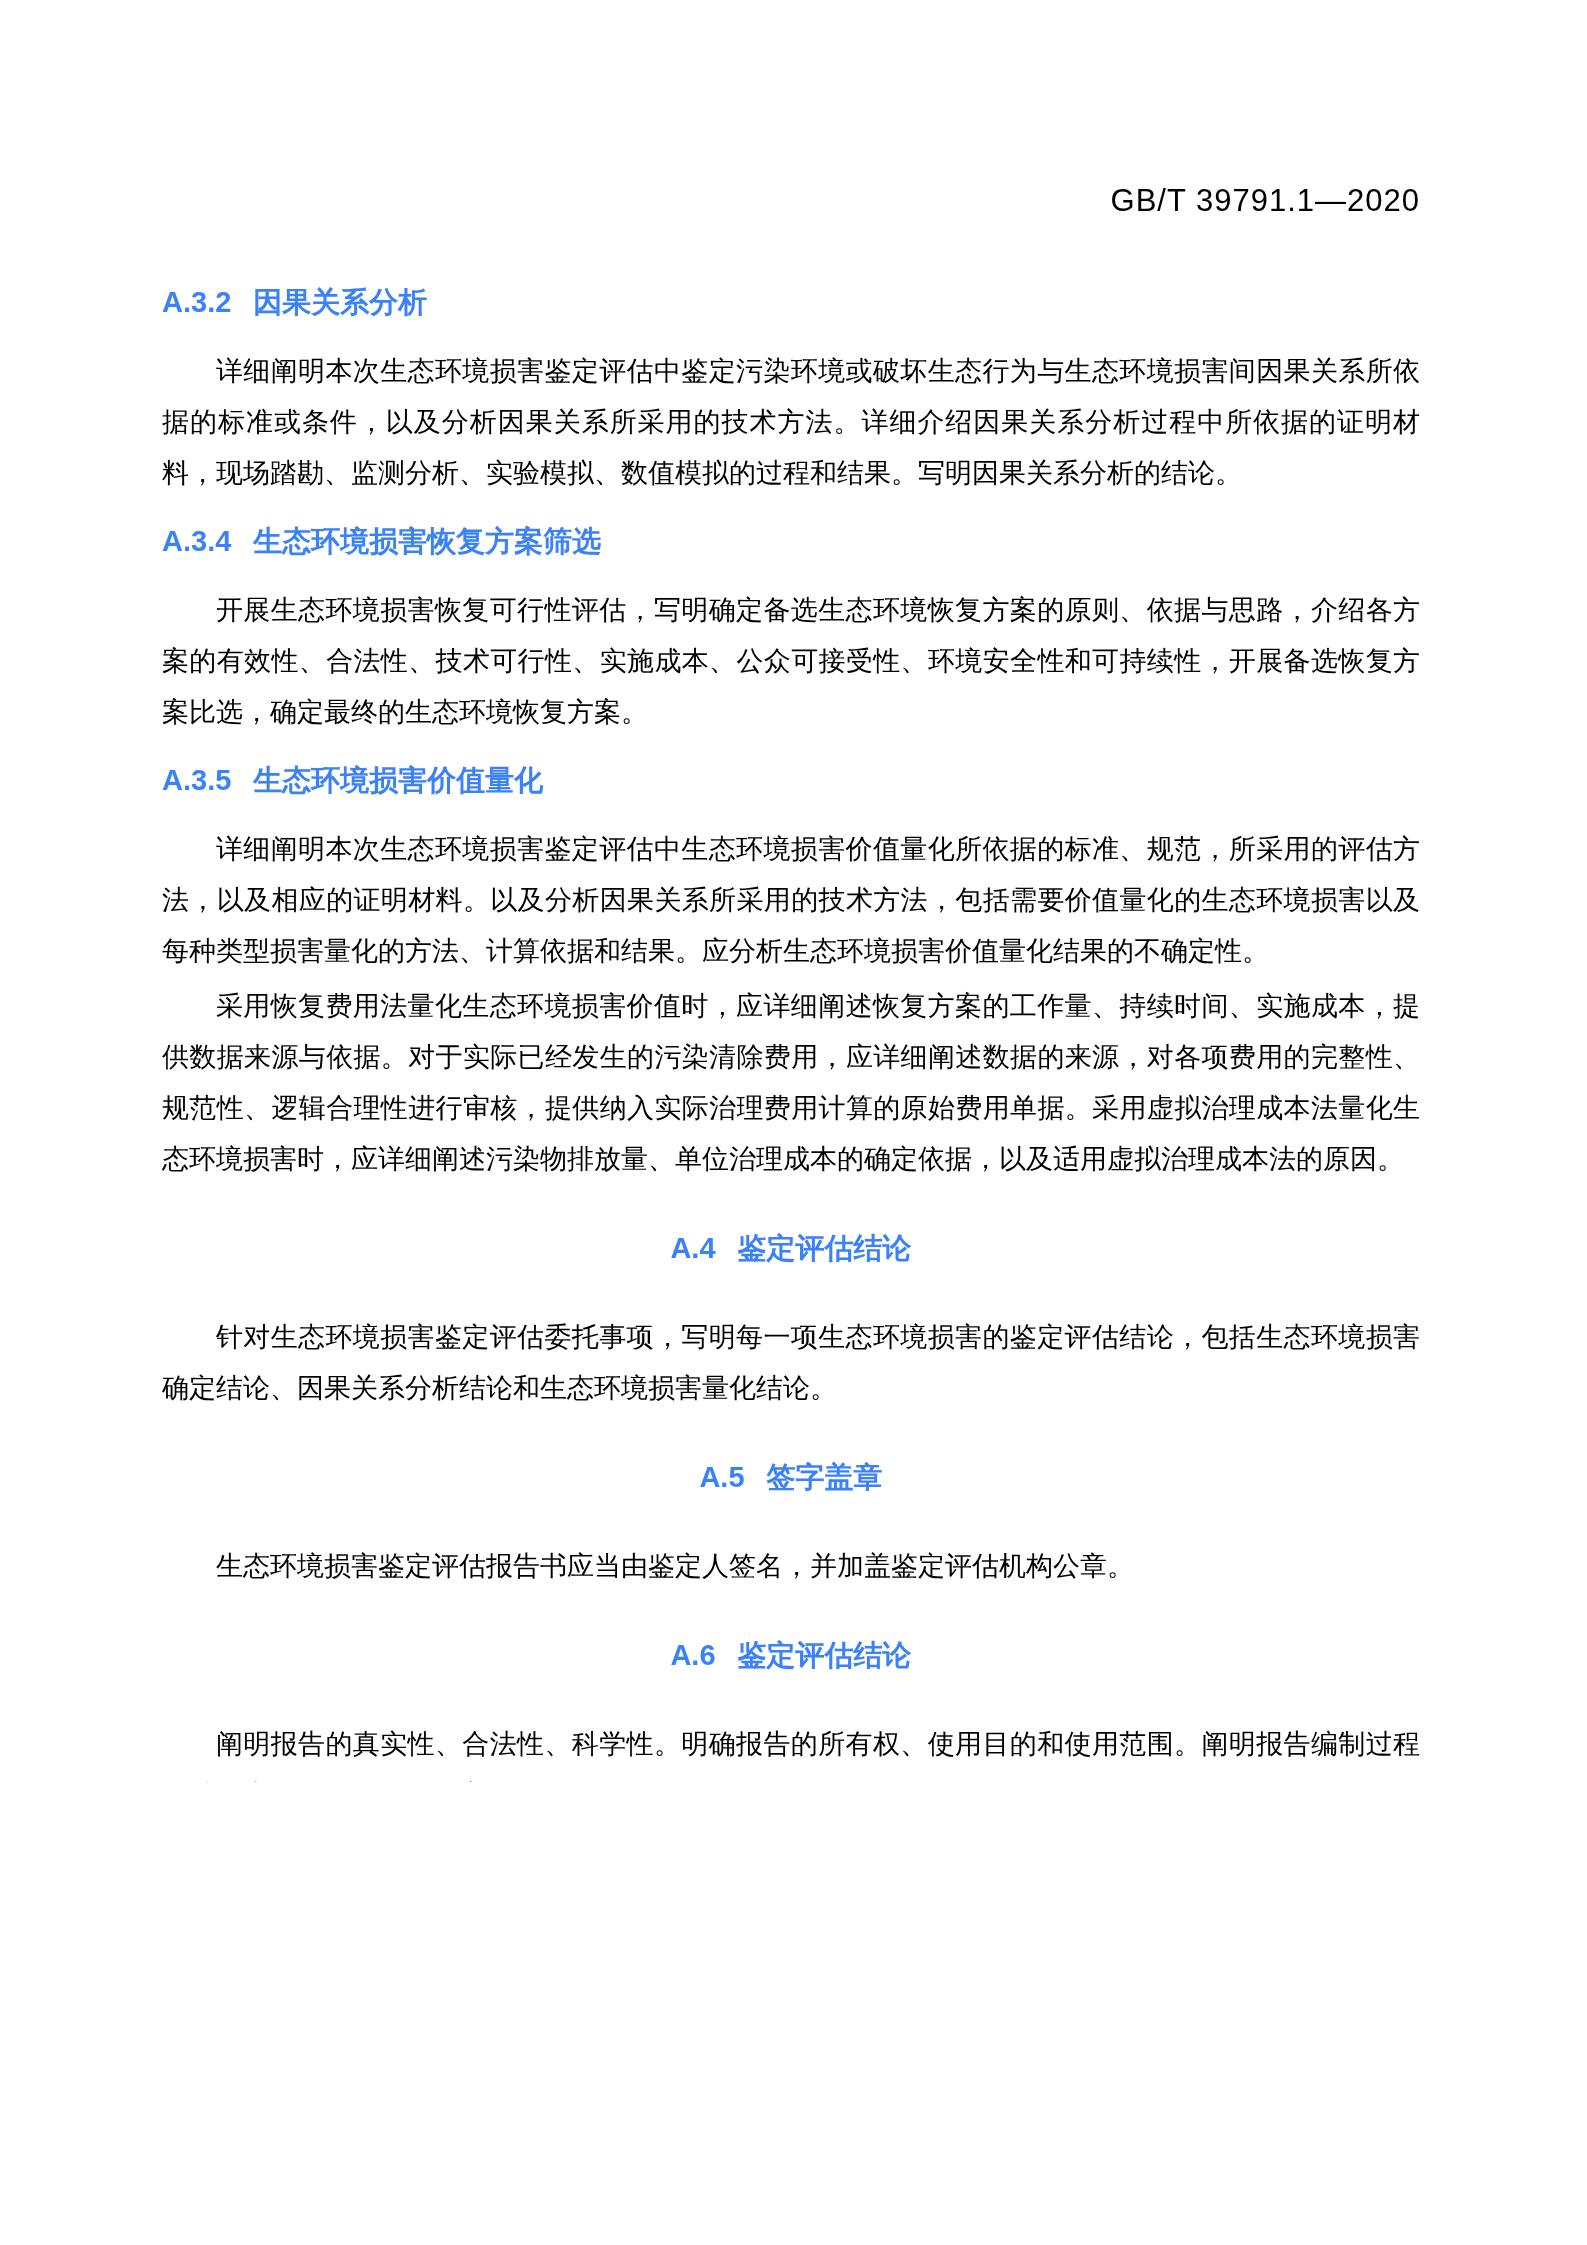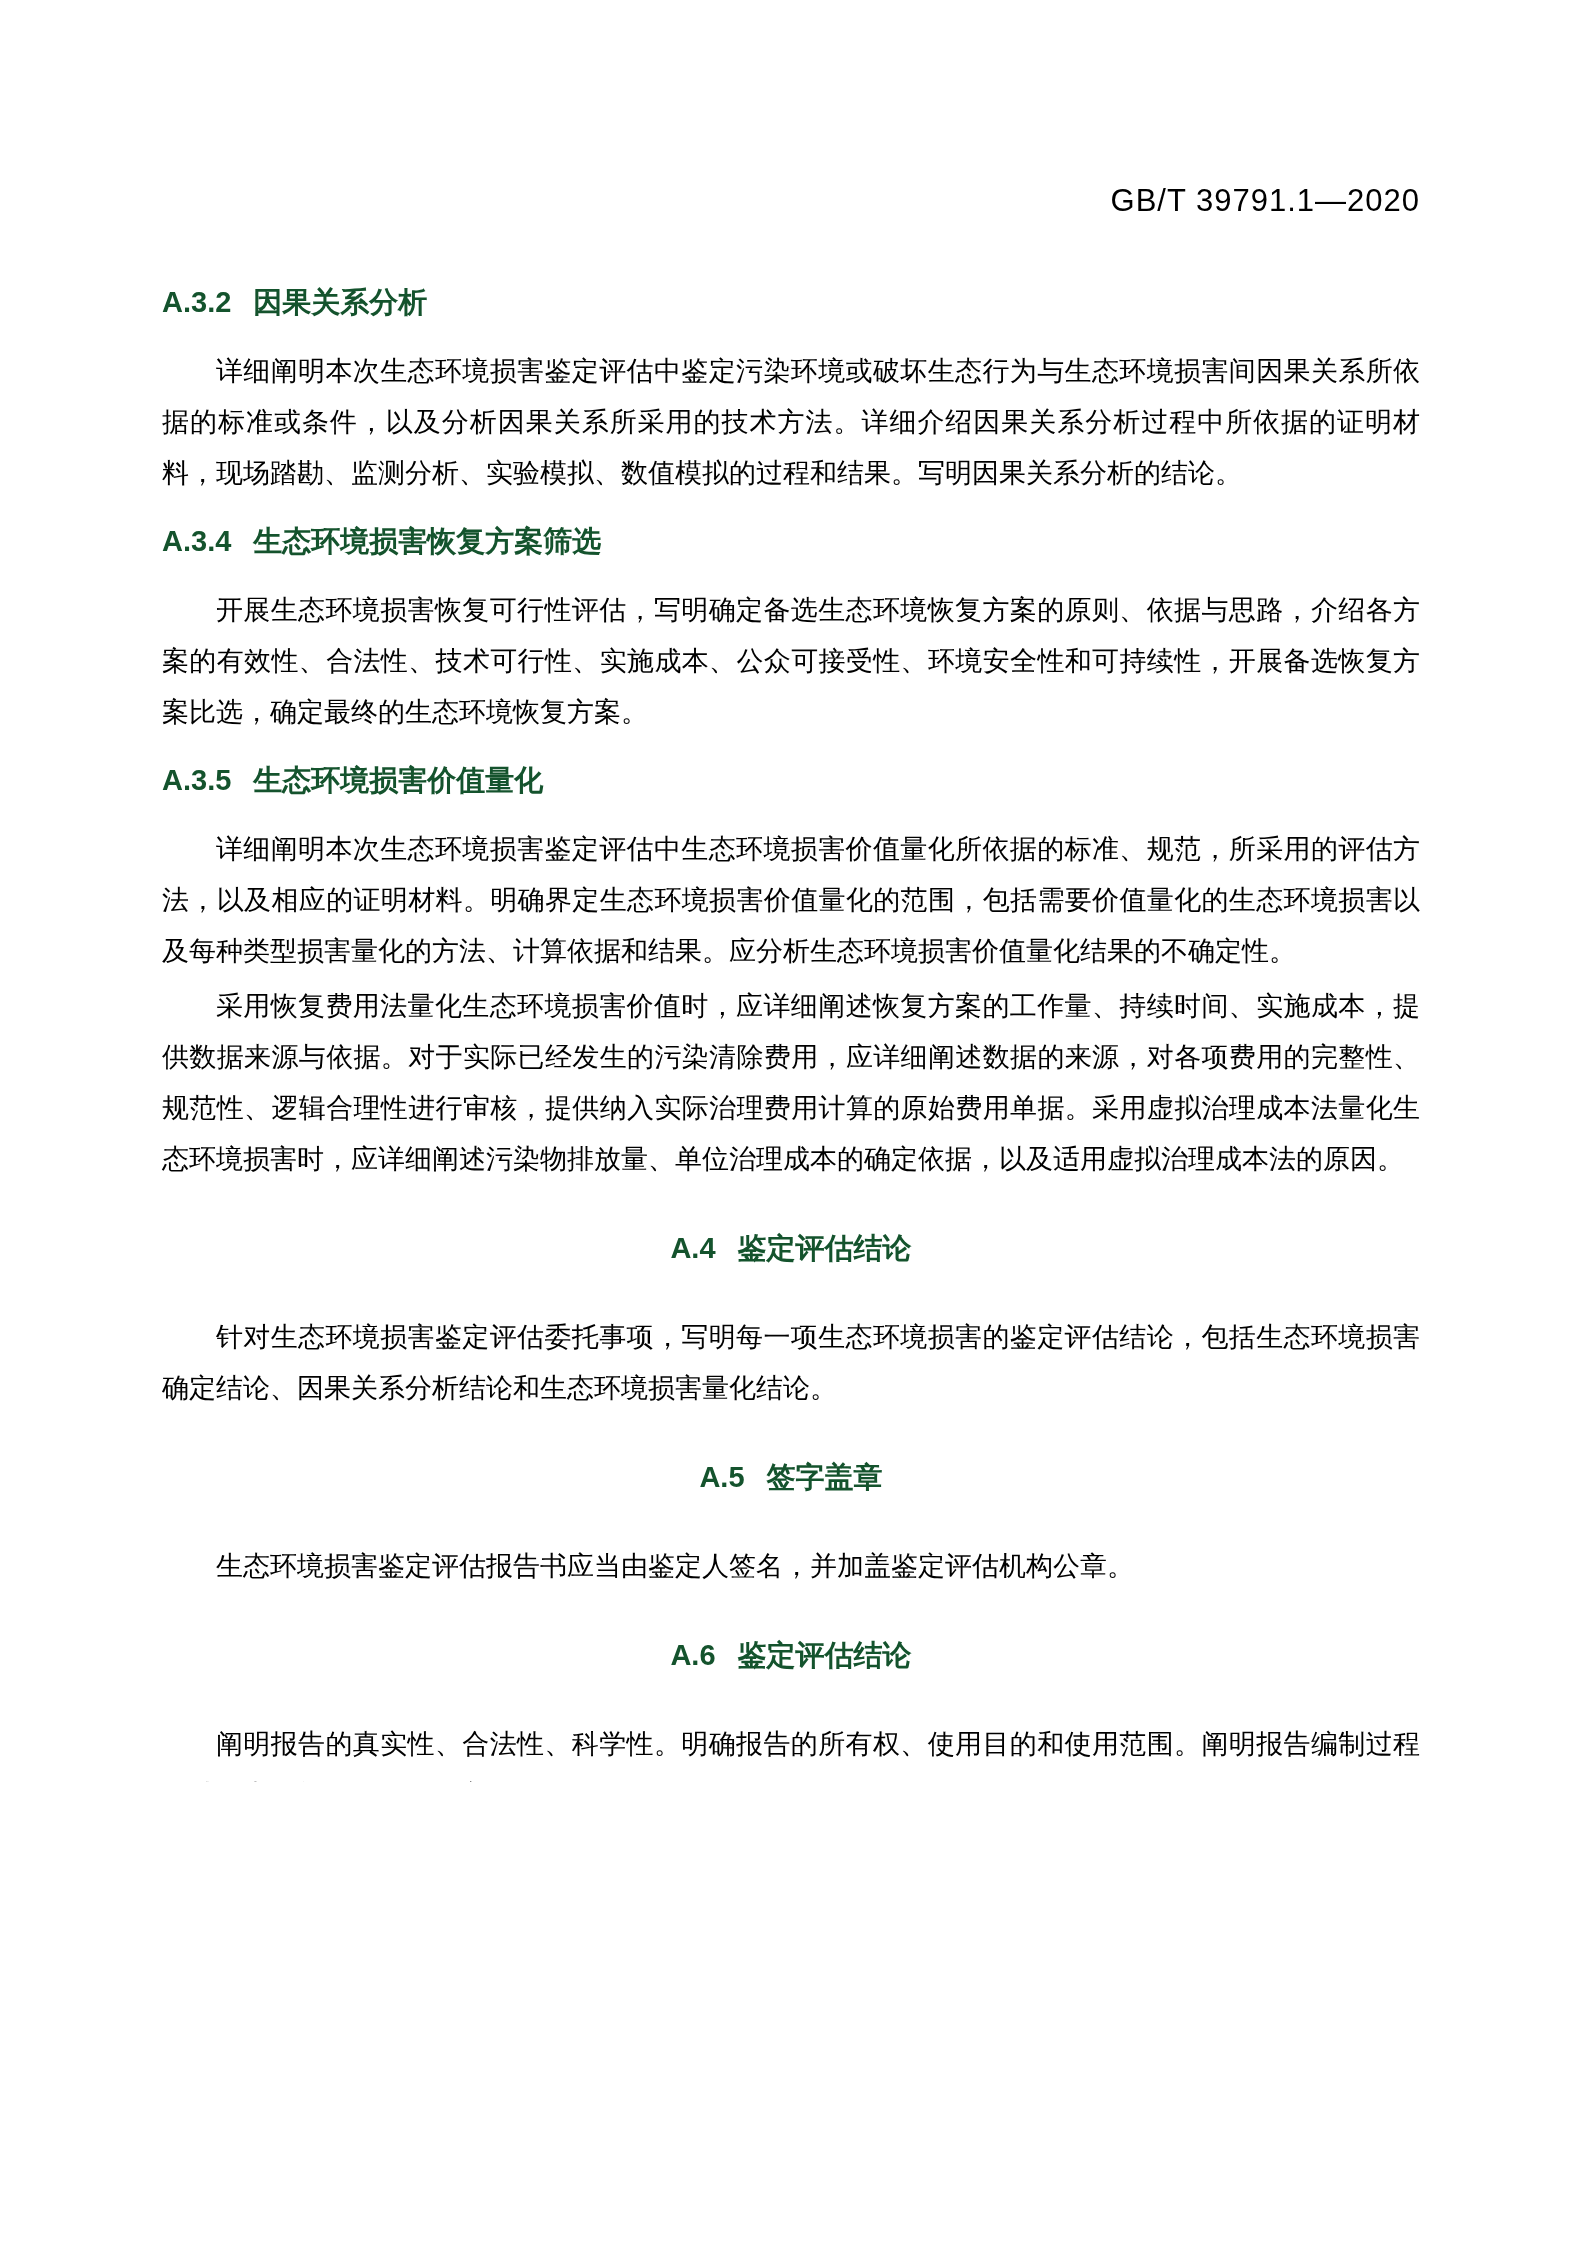--- a/index.html
+++ b/index.html
@@ -31,21 +31,21 @@
   .section { margin: 0; }
   .section.lvl2 { margin-top: 22px; }
   .section.lvl1 { margin-top: 43px; }
   .section:first-child { margin-top: 0; }
   .sec-heading {
     margin: 0;
     font-family: "Liberation Sans", "DejaVu Sans", sans-serif;
     font-weight: bold;
     font-size: 29px;
     line-height: 41px;
-    color: #14532d;
+    color: #3b82f6;
   }
   .section.lvl2 .sec-heading { margin-bottom: 23px; }
   .section.lvl1 .sec-heading { margin-bottom: 43px; text-align: center; }
   .sec-num { display: inline-block; margin-right: 22px; }
   .para {
     margin: 0;
     font-size: 27px;
     line-height: 51px;
     text-align: justify;
     text-indent: 2em;
@@ -83,21 +83,21 @@
     <h2 class="sec-heading">
       <span class="sec-num">A.3.4</span><span class="sec-title">生态环境损害恢复方案筛选</span>
     </h2>
   <p class="para">开展生态环境损害恢复可行性评估，写明确定备选生态环境恢复方案的原则、依据与思路，介绍各方案的有效性、合法性、技术可行性、实施成本、公众可接受性、环境安全性和可持续性，开展备选恢复方案比选，确定最终的生态环境恢复方案。</p>
       </section>
 
   <section class="section lvl2">
     <h2 class="sec-heading">
       <span class="sec-num">A.3.5</span><span class="sec-title">生态环境损害价值量化</span>
     </h2>
-  <p class="para">详细阐明本次生态环境损害鉴定评估中生态环境损害价值量化所依据的标准、规范，所采用的评估方法，以及相应的证明材料。明确界定生态环境损害价值量化的范围，包括需要价值量化的生态环境损害以及每种类型损害量化的方法、计算依据和结果。应分析生态环境损害价值量化结果的不确定性。</p>
+  <p class="para">详细阐明本次生态环境损害鉴定评估中生态环境损害价值量化所依据的标准、规范，所采用的评估方法，以及相应的证明材料。以及分析因果关系所采用的技术方法，包括需要价值量化的生态环境损害以及每种类型损害量化的方法、计算依据和结果。应分析生态环境损害价值量化结果的不确定性。</p>
         <p class="para">采用恢复费用法量化生态环境损害价值时，应详细阐述恢复方案的工作量、持续时间、实施成本，提供数据来源与依据。对于实际已经发生的污染清除费用，应详细阐述数据的来源，对各项费用的完整性、规范性、逻辑合理性进行审核，提供纳入实际治理费用计算的原始费用单据。采用虚拟治理成本法量化生态环境损害时，应详细阐述污染物排放量、单位治理成本的确定依据，以及适用虚拟治理成本法的原因。</p>
       </section>
 
   <section class="section lvl1">
     <h2 class="sec-heading">
       <span class="sec-num">A.4</span><span class="sec-title">鉴定评估结论</span>
     </h2>
   <p class="para">针对生态环境损害鉴定评估委托事项，写明每一项生态环境损害的鉴定评估结论，包括生态环境损害确定结论、因果关系分析结论和生态环境损害量化结论。</p>
       </section>
 

